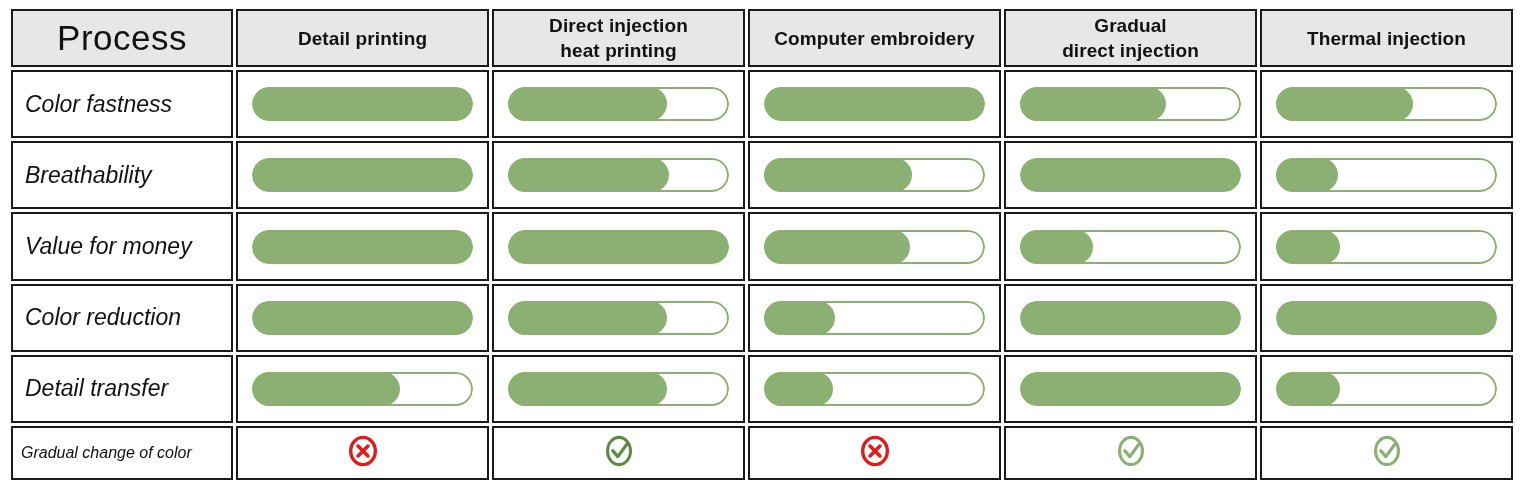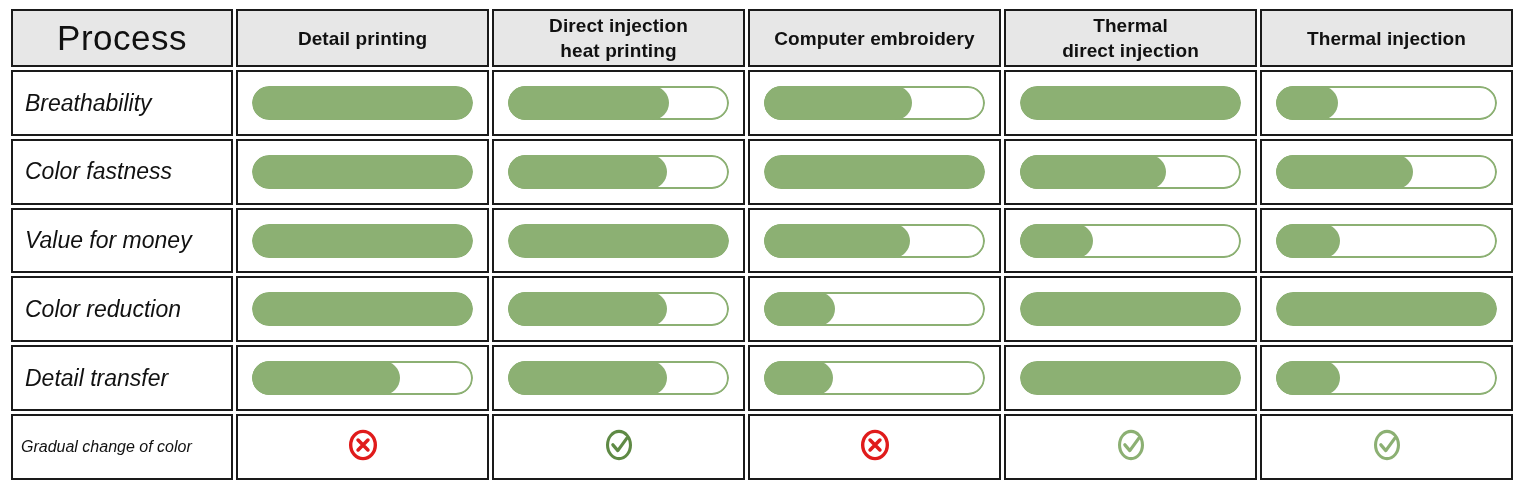--- a/index.html
+++ b/index.html
@@ -125,30 +125,63 @@
             <span class="hdr-line">Detail printing</span>
           </th>
           <th class="hdr-cell">
             <span class="hdr-line">Direct injection</span>
             <span class="hdr-line">heat printing</span>
           </th>
           <th class="hdr-cell">
             <span class="hdr-line">Computer  embroidery</span>
           </th>
           <th class="hdr-cell">
-            <span class="hdr-line">Thermal</span>
+            <span class="hdr-line">Gradual</span>
             <span class="hdr-line">direct injection</span>
           </th>
           <th class="hdr-cell">
             <span class="hdr-line">Thermal injection</span>
           </th>
         </tr>
     </thead>
     <tbody>
         <tr>
+          <td class="label-cell">Color fastness</td>
+          <td class="data-cell">
+            <div class="pill full" title="100%">
+              <div class="pill-track"></div>
+              <div class="pill-fill" style="width: 100%; background: rgb(140, 176, 115);"></div>
+            </div>
+          </td>
+          <td class="data-cell">
+            <div class="pill" title="72%">
+              <div class="pill-track"></div>
+              <div class="pill-fill" style="width: 72%; background: rgb(140, 176, 115);"></div>
+            </div>
+          </td>
+          <td class="data-cell">
+            <div class="pill full" title="100%">
+              <div class="pill-track"></div>
+              <div class="pill-fill" style="width: 100%; background: rgb(140, 176, 115);"></div>
+            </div>
+          </td>
+          <td class="data-cell">
+            <div class="pill" title="66%">
+              <div class="pill-track"></div>
+              <div class="pill-fill" style="width: 66%; background: rgb(140, 176, 115);"></div>
+            </div>
+          </td>
+          <td class="data-cell">
+            <div class="pill" title="62%">
+              <div class="pill-track"></div>
+              <div class="pill-fill" style="width: 62%; background: rgb(140, 176, 115);"></div>
+            </div>
+          </td>
+        </tr>
+        <tr>
           <td class="label-cell">Breathability</td>
           <td class="data-cell">
             <div class="pill full" title="100%">
               <div class="pill-track"></div>
               <div class="pill-fill" style="width: 100%; background: rgb(140, 176, 115);"></div>
             </div>
           </td>
           <td class="data-cell">
             <div class="pill" title="73%">
               <div class="pill-track"></div>
@@ -168,152 +201,119 @@
             </div>
           </td>
           <td class="data-cell">
             <div class="pill" title="28%">
               <div class="pill-track"></div>
               <div class="pill-fill" style="width: 28%; background: rgb(140, 176, 115);"></div>
             </div>
           </td>
         </tr>
         <tr>
-          <td class="label-cell">Color fastness</td>
+          <td class="label-cell">Value for money</td>
+          <td class="data-cell">
+            <div class="pill full" title="100%">
+              <div class="pill-track"></div>
+              <div class="pill-fill" style="width: 100%; background: rgb(140, 176, 115);"></div>
+            </div>
+          </td>
+          <td class="data-cell">
+            <div class="pill full" title="100%">
+              <div class="pill-track"></div>
+              <div class="pill-fill" style="width: 100%; background: rgb(140, 176, 115);"></div>
+            </div>
+          </td>
+          <td class="data-cell">
+            <div class="pill" title="66%">
+              <div class="pill-track"></div>
+              <div class="pill-fill" style="width: 66%; background: rgb(140, 176, 115);"></div>
+            </div>
+          </td>
+          <td class="data-cell">
+            <div class="pill" title="33%">
+              <div class="pill-track"></div>
+              <div class="pill-fill" style="width: 33%; background: rgb(140, 176, 115);"></div>
+            </div>
+          </td>
+          <td class="data-cell">
+            <div class="pill" title="29%">
+              <div class="pill-track"></div>
+              <div class="pill-fill" style="width: 29%; background: rgb(140, 176, 115);"></div>
+            </div>
+          </td>
+        </tr>
+        <tr>
+          <td class="label-cell">Color reduction</td>
           <td class="data-cell">
             <div class="pill full" title="100%">
               <div class="pill-track"></div>
               <div class="pill-fill" style="width: 100%; background: rgb(140, 176, 115);"></div>
             </div>
           </td>
           <td class="data-cell">
             <div class="pill" title="72%">
               <div class="pill-track"></div>
               <div class="pill-fill" style="width: 72%; background: rgb(140, 176, 115);"></div>
             </div>
           </td>
           <td class="data-cell">
-            <div class="pill full" title="100%">
-              <div class="pill-track"></div>
-              <div class="pill-fill" style="width: 100%; background: rgb(140, 176, 115);"></div>
-            </div>
-          </td>
-          <td class="data-cell">
-            <div class="pill" title="66%">
-              <div class="pill-track"></div>
-              <div class="pill-fill" style="width: 66%; background: rgb(140, 176, 115);"></div>
-            </div>
-          </td>
-          <td class="data-cell">
-            <div class="pill" title="62%">
-              <div class="pill-track"></div>
-              <div class="pill-fill" style="width: 62%; background: rgb(140, 176, 115);"></div>
-            </div>
-          </td>
-        </tr>
-        <tr>
-          <td class="label-cell">Value for money</td>
-          <td class="data-cell">
-            <div class="pill full" title="100%">
-              <div class="pill-track"></div>
-              <div class="pill-fill" style="width: 100%; background: rgb(140, 176, 115);"></div>
-            </div>
-          </td>
-          <td class="data-cell">
-            <div class="pill full" title="100%">
-              <div class="pill-track"></div>
-              <div class="pill-fill" style="width: 100%; background: rgb(140, 176, 115);"></div>
-            </div>
-          </td>
-          <td class="data-cell">
-            <div class="pill" title="66%">
-              <div class="pill-track"></div>
-              <div class="pill-fill" style="width: 66%; background: rgb(140, 176, 115);"></div>
-            </div>
-          </td>
-          <td class="data-cell">
-            <div class="pill" title="33%">
-              <div class="pill-track"></div>
-              <div class="pill-fill" style="width: 33%; background: rgb(140, 176, 115);"></div>
+            <div class="pill" title="32%">
+              <div class="pill-track"></div>
+              <div class="pill-fill" style="width: 32%; background: rgb(140, 176, 115);"></div>
+            </div>
+          </td>
+          <td class="data-cell">
+            <div class="pill full" title="100%">
+              <div class="pill-track"></div>
+              <div class="pill-fill" style="width: 100%; background: rgb(140, 176, 115);"></div>
+            </div>
+          </td>
+          <td class="data-cell">
+            <div class="pill full" title="100%">
+              <div class="pill-track"></div>
+              <div class="pill-fill" style="width: 100%; background: rgb(140, 176, 115);"></div>
+            </div>
+          </td>
+        </tr>
+        <tr>
+          <td class="label-cell">Detail transfer</td>
+          <td class="data-cell">
+            <div class="pill" title="67%">
+              <div class="pill-track"></div>
+              <div class="pill-fill" style="width: 67%; background: rgb(140, 176, 115);"></div>
+            </div>
+          </td>
+          <td class="data-cell">
+            <div class="pill" title="72%">
+              <div class="pill-track"></div>
+              <div class="pill-fill" style="width: 72%; background: rgb(140, 176, 115);"></div>
+            </div>
+          </td>
+          <td class="data-cell">
+            <div class="pill" title="31%">
+              <div class="pill-track"></div>
+              <div class="pill-fill" style="width: 31%; background: rgb(140, 176, 115);"></div>
+            </div>
+          </td>
+          <td class="data-cell">
+            <div class="pill full" title="100%">
+              <div class="pill-track"></div>
+              <div class="pill-fill" style="width: 100%; background: rgb(140, 176, 115);"></div>
             </div>
           </td>
           <td class="data-cell">
             <div class="pill" title="29%">
               <div class="pill-track"></div>
               <div class="pill-fill" style="width: 29%; background: rgb(140, 176, 115);"></div>
             </div>
           </td>
         </tr>
-        <tr>
-          <td class="label-cell">Color reduction</td>
-          <td class="data-cell">
-            <div class="pill full" title="100%">
-              <div class="pill-track"></div>
-              <div class="pill-fill" style="width: 100%; background: rgb(140, 176, 115);"></div>
-            </div>
-          </td>
-          <td class="data-cell">
-            <div class="pill" title="72%">
-              <div class="pill-track"></div>
-              <div class="pill-fill" style="width: 72%; background: rgb(140, 176, 115);"></div>
-            </div>
-          </td>
-          <td class="data-cell">
-            <div class="pill" title="32%">
-              <div class="pill-track"></div>
-              <div class="pill-fill" style="width: 32%; background: rgb(140, 176, 115);"></div>
-            </div>
-          </td>
-          <td class="data-cell">
-            <div class="pill full" title="100%">
-              <div class="pill-track"></div>
-              <div class="pill-fill" style="width: 100%; background: rgb(140, 176, 115);"></div>
-            </div>
-          </td>
-          <td class="data-cell">
-            <div class="pill full" title="100%">
-              <div class="pill-track"></div>
-              <div class="pill-fill" style="width: 100%; background: rgb(140, 176, 115);"></div>
-            </div>
-          </td>
-        </tr>
-        <tr>
-          <td class="label-cell">Detail transfer</td>
-          <td class="data-cell">
-            <div class="pill" title="67%">
-              <div class="pill-track"></div>
-              <div class="pill-fill" style="width: 67%; background: rgb(140, 176, 115);"></div>
-            </div>
-          </td>
-          <td class="data-cell">
-            <div class="pill" title="72%">
-              <div class="pill-track"></div>
-              <div class="pill-fill" style="width: 72%; background: rgb(140, 176, 115);"></div>
-            </div>
-          </td>
-          <td class="data-cell">
-            <div class="pill" title="31%">
-              <div class="pill-track"></div>
-              <div class="pill-fill" style="width: 31%; background: rgb(140, 176, 115);"></div>
-            </div>
-          </td>
-          <td class="data-cell">
-            <div class="pill full" title="100%">
-              <div class="pill-track"></div>
-              <div class="pill-fill" style="width: 100%; background: rgb(140, 176, 115);"></div>
-            </div>
-          </td>
-          <td class="data-cell">
-            <div class="pill" title="29%">
-              <div class="pill-track"></div>
-              <div class="pill-fill" style="width: 29%; background: rgb(140, 176, 115);"></div>
-            </div>
-          </td>
-        </tr>
-        <tr style="height: 66px;">
+        <tr style="height: 54px;">
           <td class="label-cell small">Gradual change of color</td>
           <td class="data-cell"><span class="verdict"><svg viewBox="0 0 40 40" width="34" height="34">
                 <ellipse cx="20" cy="20" rx="14.5" ry="16" fill="none" stroke="#e01b1b" stroke-width="4"></ellipse>
                 <path d="M14.2 14.2 L25.8 25.8 M25.8 14.2 L14.2 25.8" stroke="#e01b1b" stroke-width="4.2" stroke-linecap="round"></path>
               </svg></span></td>
           <td class="data-cell"><span class="verdict"><svg viewBox="0 0 40 40" width="34" height="34">
                 <ellipse cx="20" cy="20" rx="13.5" ry="16" fill="none" stroke="#5f8a45" stroke-width="3.6"></ellipse>
                 <path d="M12.8 19.8 L18.6 26.6 L29.5 11.6" fill="none" stroke="#5f8a45" stroke-width="3.8" stroke-linecap="round" stroke-linejoin="round"></path>
               </svg></span></td>
           <td class="data-cell"><span class="verdict"><svg viewBox="0 0 40 40" width="34" height="34">

